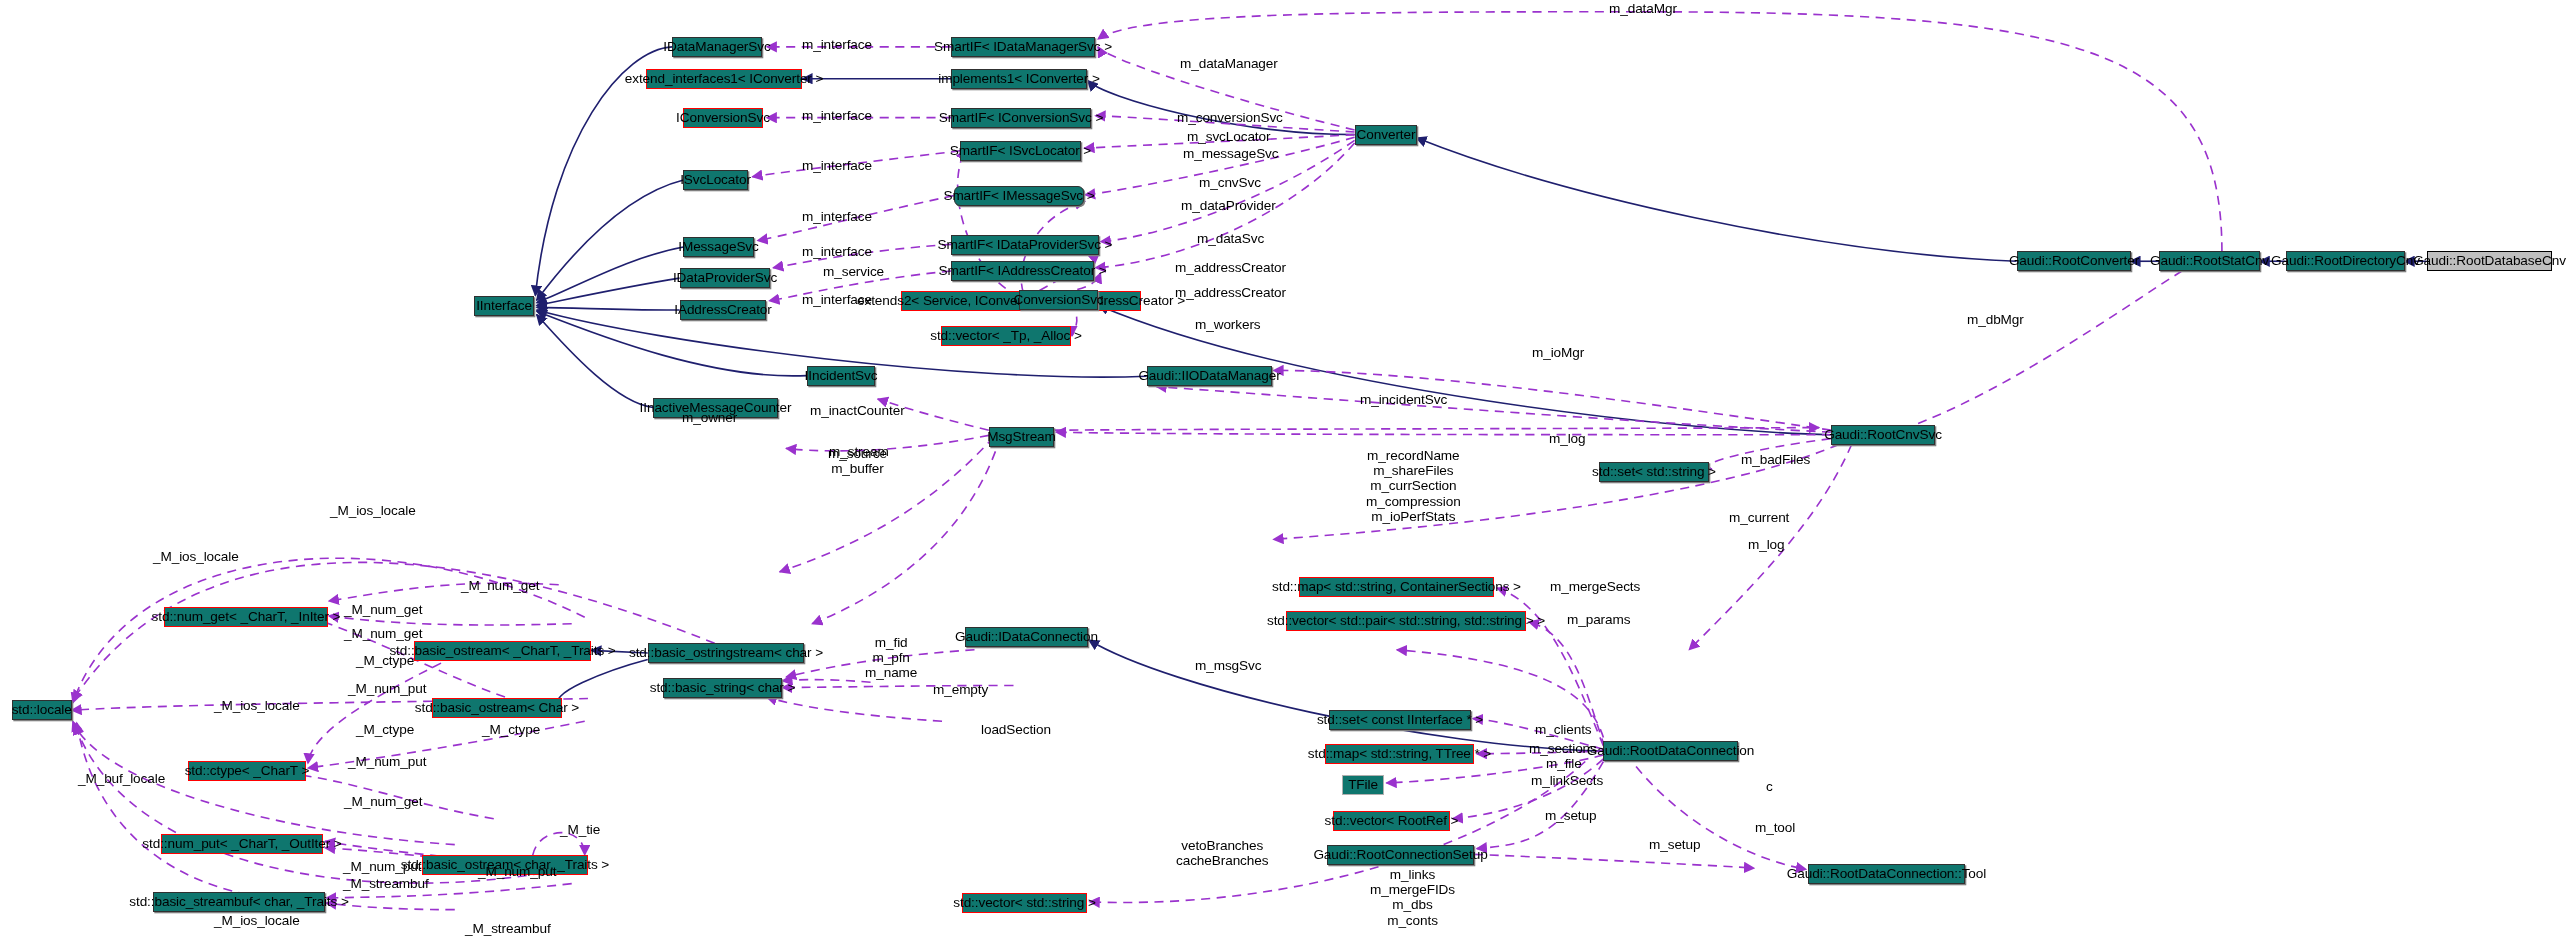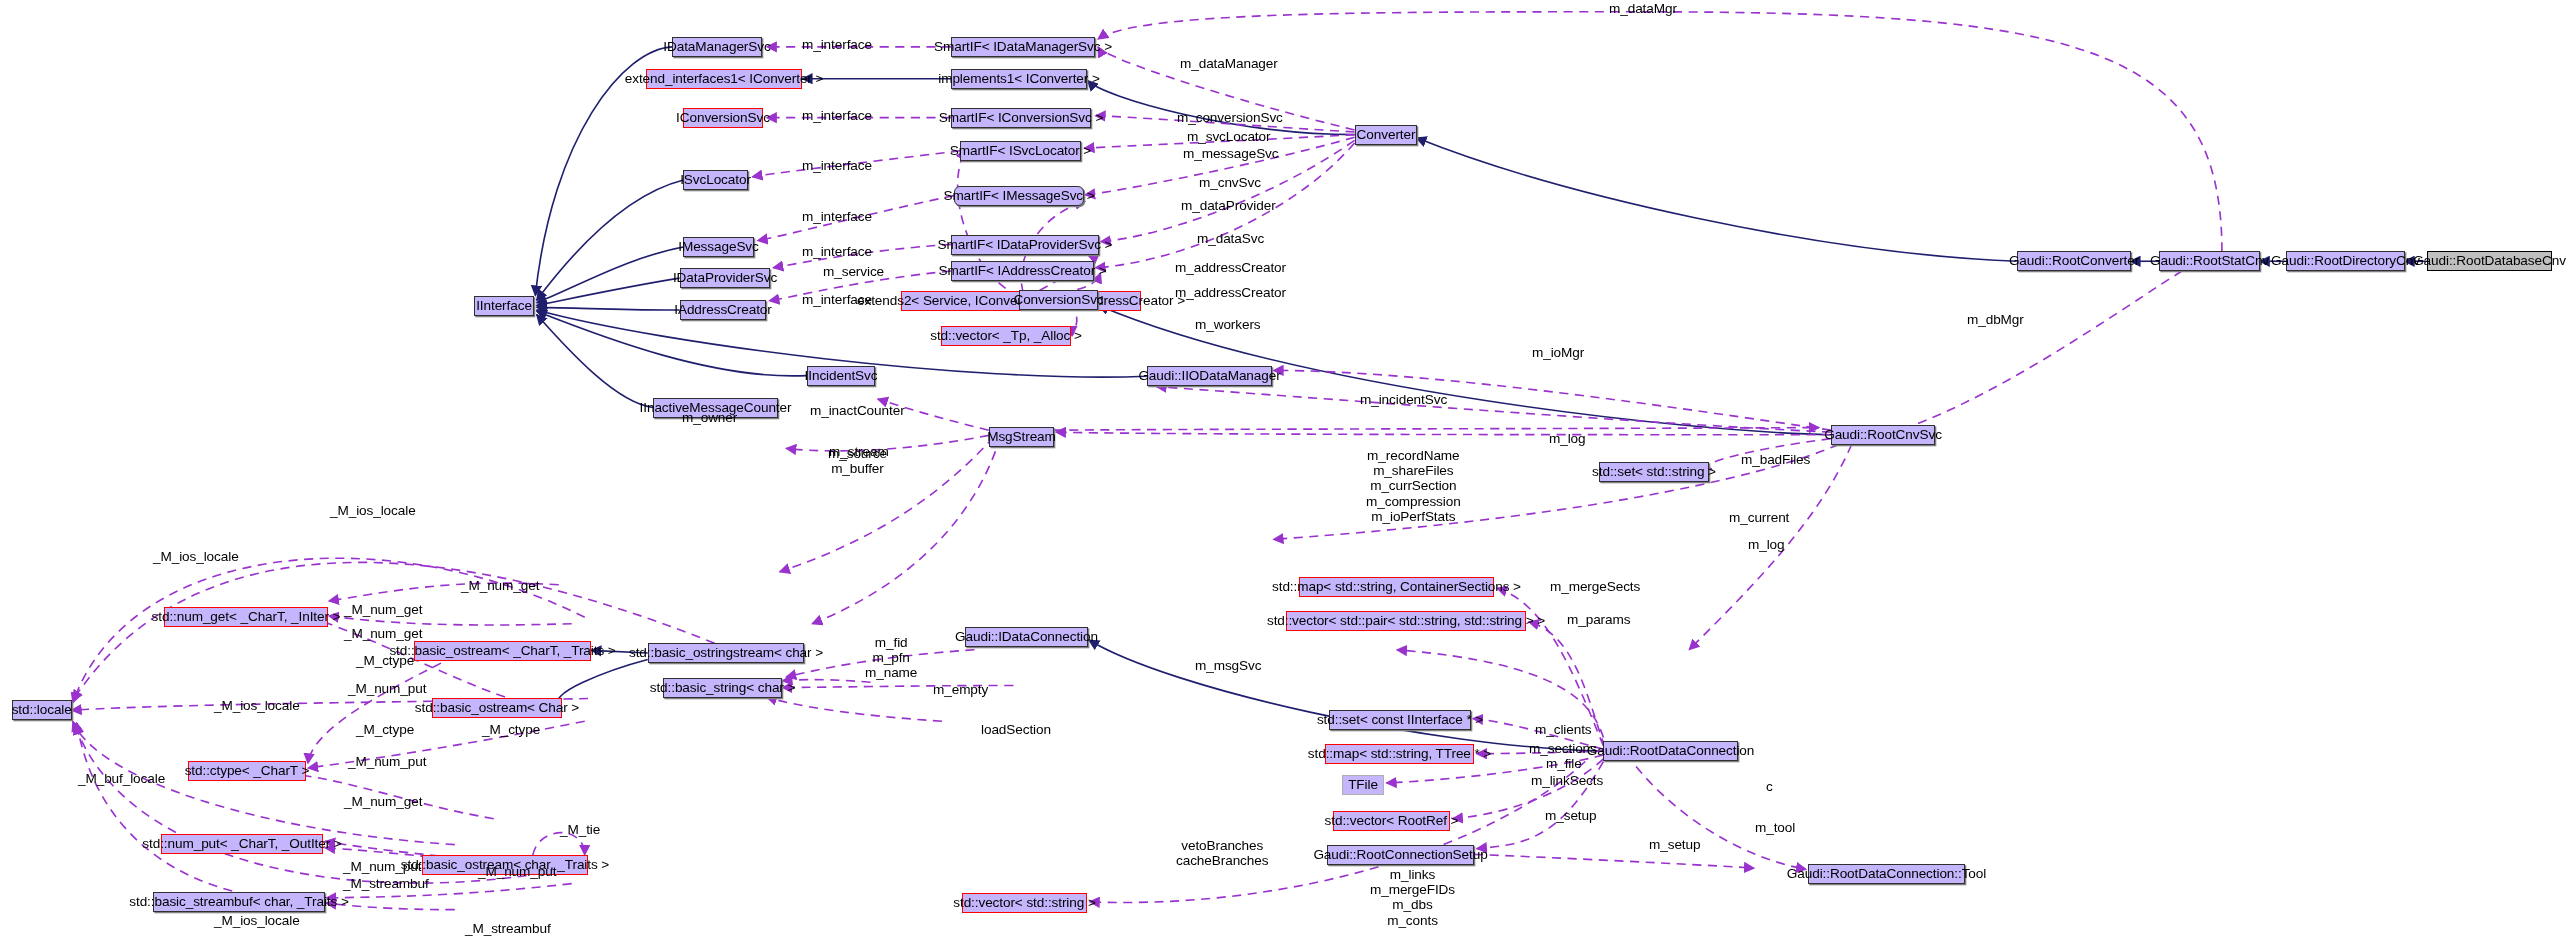--- a/index.html
+++ b/index.html
@@ -23,21 +23,21 @@
     height: 950px;
     pointer-events: none;
   }
   .node {
     position: absolute;
     box-sizing: border-box;
     display: flex;
     align-items: center;
     justify-content: center;
     white-space: nowrap;
-    background: #c4b5fd;
+    background: #0f766e;
     border: 1.3px solid #404040;
     color: #000000;
     font-size: 13.6px;
     line-height: 1;
     padding: 0 6.5px;
     letter-spacing: -0.1px;
   }
   .node.red {
     border-color: #ff0000;
   }

